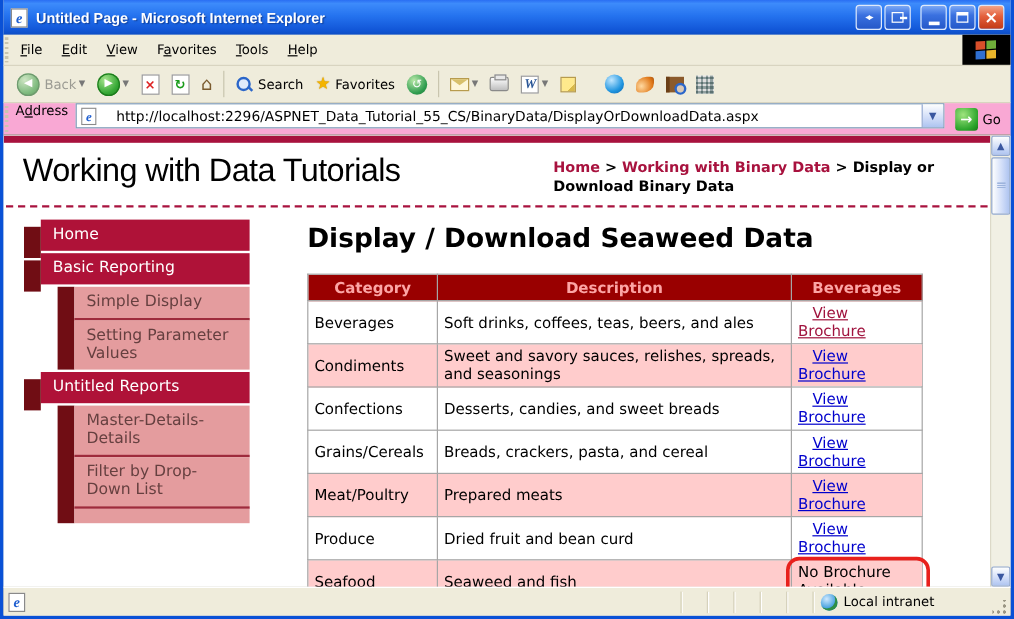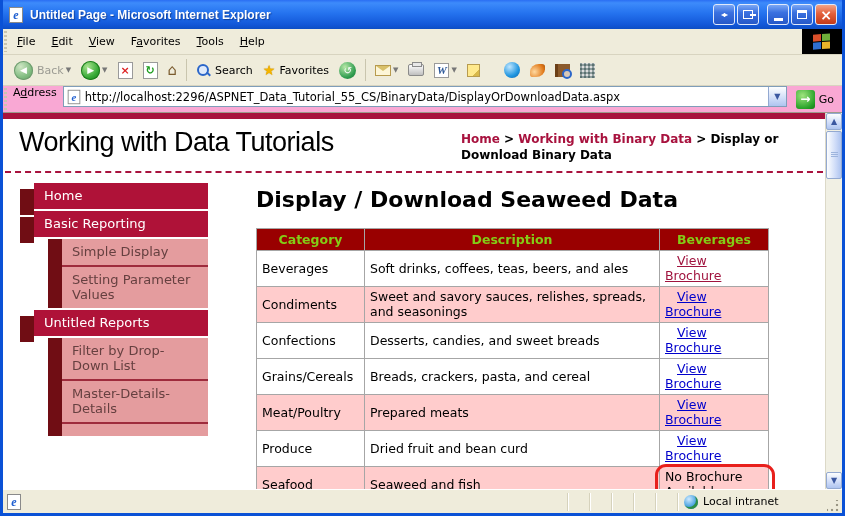--- a/index.html
+++ b/index.html
@@ -72,21 +72,21 @@
   .bookicon::after { content:''; position:absolute; right:-2px; bottom:-2px; width:6px; height:6px; border:2px solid #2b66c9; border-radius:50%; background:#fffa; }
   .matrixicon { width:15px; height:15px;
     background:repeating-linear-gradient(0deg,#9aa 0 2px,#eee 2px 4px), repeating-linear-gradient(90deg,#9aa 0 2px,#eee 2px 4px);
     background-blend-mode:multiply; }
 
   
   .addressbar { height:27px; flex:0 0 27px; display:flex; background:#f9a8d4; border-bottom:1px solid #9c9a8c; padding-right:4px; }
   .addr-label { padding:0 6px 0 4px; color:#000; }
   .addr-field { flex:1; height:21px; background:#fff; border:1px solid #7f9db9; display:flex; align-items:center; padding-left:3px; }
   .addr-field .iepage { transform:scale(0.9); }
-  .addr-url { flex:1; padding-left:4px; white-space:nowrap; overflow:hidden; font-size:11.5px; }
+  .addr-url { flex:1; padding-left:16px; white-space:nowrap; overflow:hidden; font-size:11.5px; }
   .addr-drop { width:18px; height:19px; background:linear-gradient(180deg,#fdfefe,#cfdcf8 60%,#aec4f0); border-left:1px solid #93a9d1;
                color:#3a57a0; font-size:8px; text-align:center; line-height:19px; }
   .gobtn { display:flex; align-items:center; gap:4px; margin-left:5px; padding:2px 4px; }
   .goicon { width:19px; height:19px; border-radius:3px; background:radial-gradient(circle at 35% 30%,#9fe47e,#2aa32a 70%,#187818);
             color:#fff; font-weight:bold; text-align:center; line-height:18px; font-size:12px; }
 
   
   .content { flex:1; position:relative; background:#fff; overflow:hidden; display:flex; }
   .page { flex:1; overflow:hidden; position:relative; }
   .accent-strip { height:6px; background:#A8123E; }
@@ -103,21 +103,21 @@
   .sb-item.section::before { content:''; position:absolute; left:-14px; top:6px; height:100%; width:14px; background:#700D14; }
   .sb-subgroup { margin-left:28px; border-left:14px solid #700D14; margin-bottom:2px; }
   .sb-item.sub { background:#E49C9E; color:#664040; padding:5px 10px 6px; margin:0; border-bottom:2px solid #9E2B3C; }
   .sb-item.sub:last-child { border-bottom:none; }
 
   .main { margin-left:253px; margin-right:48px; padding-top:6px; }
   .main-heading { font-size:22px; font-weight:bold; color:#000; margin:8px 0 16px 0; font-family:"DejaVu Sans", sans-serif; }
 
   table.grid { border-collapse:collapse; width:512px; font-size:12.5px; table-layout:fixed; }
   table.grid col.c-cat { width:108px; } table.grid col.c-desc { width:295px; } table.grid col.c-bro { width:109px; }
-  table.grid th { background:#990000; color:#84cc16; font-weight:bold; text-align:center; padding:3px 4px; border:1px solid #a6a6a6; }
+  table.grid th { background:#990000; color:#fca5a5; font-weight:bold; text-align:center; padding:3px 4px; border:1px solid #a6a6a6; }
   table.grid td { padding:2px 5px 3px; border:1px solid #a6a6a6; color:#000; vertical-align:middle; line-height:15px; }
   tr.alt td { background:#FFCCCC; }
   a.bro-link { color:#0000CC;margin-left:12px; }
   a.bro-link.visited { color:#A0133E; }
   td.bro-cell { position:relative; }
   .annotation { position:absolute; left:-5px; top:-3px; right:-7px; bottom:-2px; border:3px solid #E8201C; border-radius:11px; pointer-events:none; }
 
   
   .scrollbar { flex:0 0 17px; background:#F1F0E4; border-left:1px solid #dcd9c8; display:flex; flex-direction:column; }
   .sb-btn { height:17px; flex:0 0 17px; background:linear-gradient(180deg,#fdfefe,#cfdcf8 60%,#aec4f0); border:1px solid #93a9d1; border-radius:2px;
@@ -277,22 +277,22 @@
       <div class="content-body">
         <div class="sidebar" id="sidebar">
             <div class="sb-item section">Home</div>
             <div class="sb-item section">Basic Reporting</div>
             <div class="sb-subgroup">
               <div class="sb-item sub">Simple Display</div>
               <div class="sb-item sub">Setting Parameter Values</div>
             </div>
             <div class="sb-item section">Untitled Reports</div>
             <div class="sb-subgroup">
+              <div class="sb-item sub">Master-Details-Details</div>
               <div class="sb-item sub">Filter by Drop-Down List</div>
-              <div class="sb-item sub">Master-Details-Details</div>
               <div class="sb-item sub" style="height: 12px; padding: 0px;"></div>
             </div>
           </div>
 
         <div class="main">
           <div class="main-heading">Display / Download Seaweed Data</div>
           <table class="grid">
             <colgroup>
                 <col class="c-cat">
                 <col class="c-desc">

